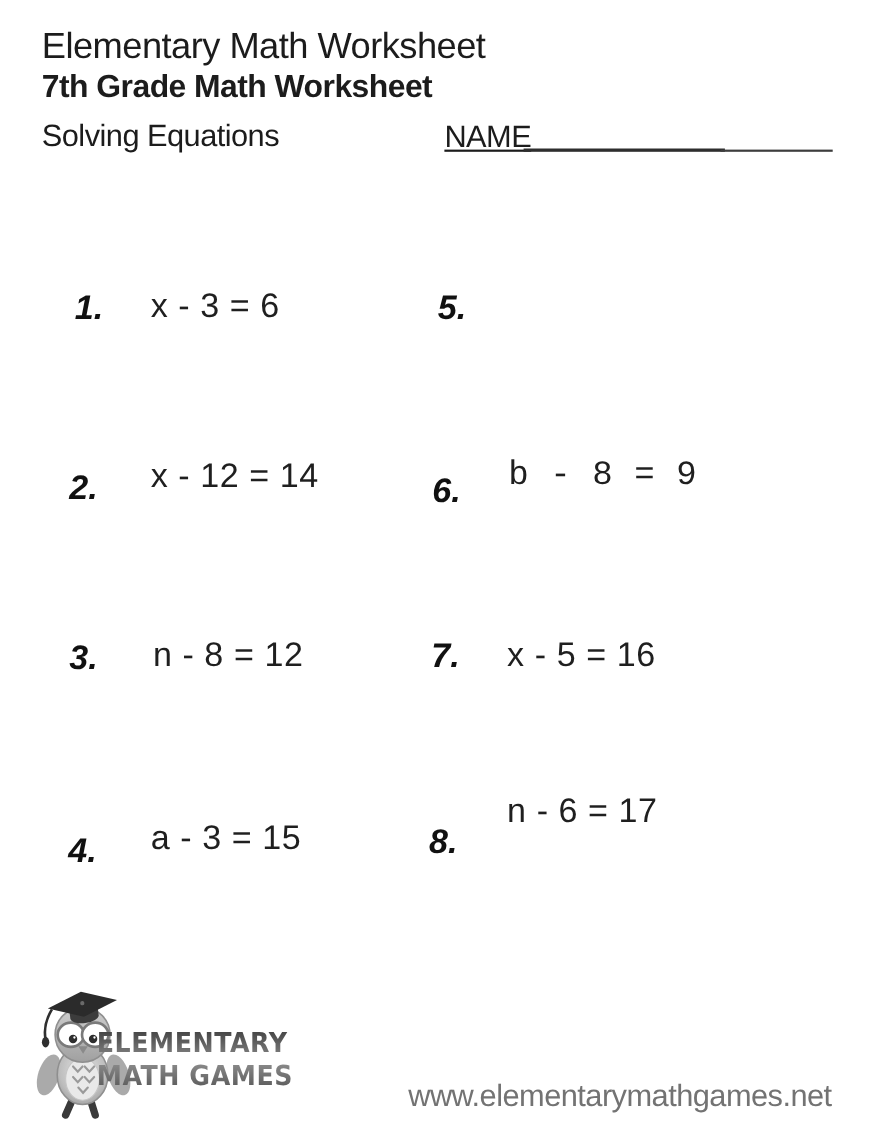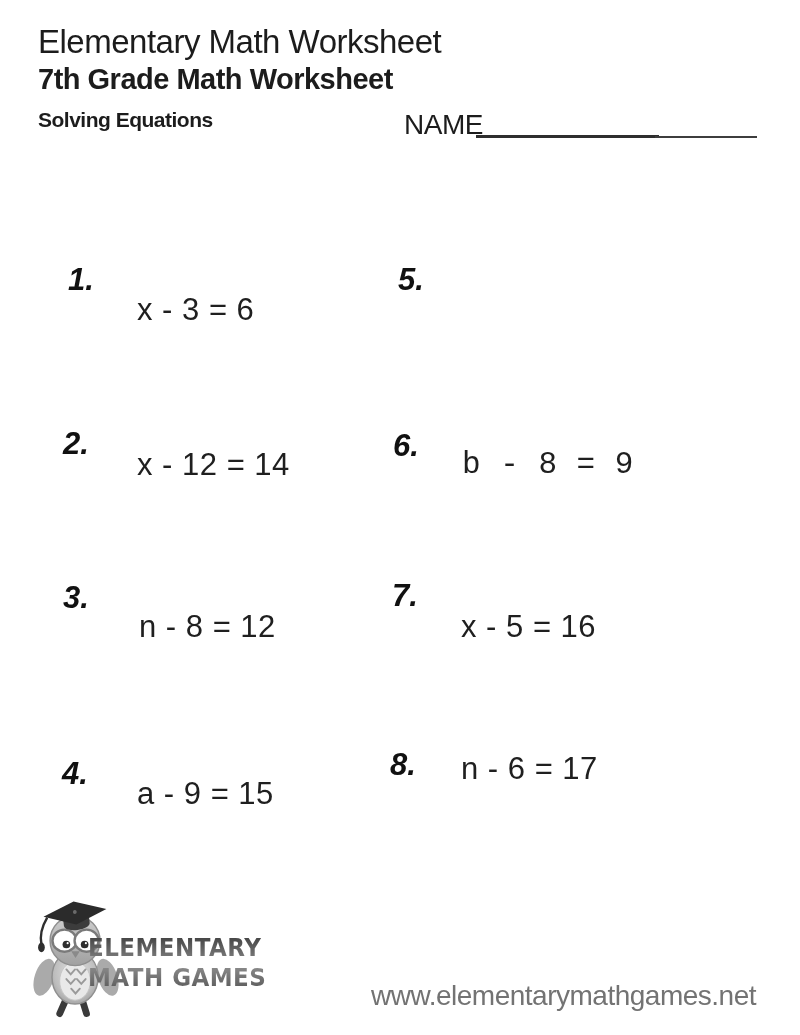--- a/index.html
+++ b/index.html
@@ -19,48 +19,48 @@
     font-size: 33px; font-weight: 400; letter-spacing: -0.5px;
     line-height: 1.1; color: #1c1c1c;
   }
   .subtitle {
     position: absolute; left: 38px; top: 64px;
     font-size: 29px; font-weight: 700; letter-spacing: -0.5px;
     line-height: 1.1; color: #1c1c1c;
   }
   .section-title {
     position: absolute; left: 38px; top: 108px;
-    font-size: 21px; font-weight: 700; letter-spacing: -0.5px;
+    font-size: 28px; font-weight: 400; letter-spacing: -0.5px;
     color: #1c1c1c;
   }
   .name-label {
     position: absolute; left: 404px; top: 109px;
     font-size: 28px; font-weight: 400; letter-spacing: -0.5px;
     color: #1c1c1c;
+    text-decoration: underline;
   }
   .name-line-a {
     position: absolute; left: 476px; top: 135px;
     width: 183px; height: 3px; background: #2e2e2e;
   }
   .name-line-b {
     position: absolute; left: 655px; top: 136px;
     width: 102px; height: 2px; background: #3d3d3d;
   }
   
   .problem-num {
     position: absolute;
     font-size: 31px; font-weight: 700; font-style: italic;
     color: #111; line-height: 1;
   }
   .problem-eq {
     position: absolute;
     font-size: 31px; font-weight: 400;
     color: #1f1f1f; line-height: 1;
     letter-spacing: 0.5px;
-    margin-top: 32px;
   }
   
   .owl { position: absolute; left: 28px; top: 896px; width: 96px; height: 122px; }
   .logo-text {
     position: absolute; left: 88px; top: 933px;
     font-family: "DejaVu Sans", sans-serif;
     font-weight: 700; font-size: 25px; line-height: 1.18;
     letter-spacing: 0.5px;
     background: linear-gradient(180deg, #3a3a3a 0%, #8d8d8d 55%, #555555 100%);
     -webkit-background-clip: text;
@@ -90,21 +90,21 @@
   <span class="problem-num" style="left:68px;  top:264px;">1.</span>
   <span class="problem-eq" style="left:137px; top:262px;">x - 3 = 6</span>
 
   <span class="problem-num" style="left:63px;  top:428px;">2.</span>
   <span class="problem-eq" style="left:137px; top:417px;">x - 12 = 14</span>
 
   <span class="problem-num" style="left:63px;  top:582px;">3.</span>
   <span class="problem-eq" style="left:139px; top:579px;">n - 8 = 12</span>
 
   <span class="problem-num" style="left:62px;  top:758px;">4.</span>
-  <span class="problem-eq" style="left:137px; top:746px;">a - 9 = 15</span>
+  <span class="problem-eq" style="left:137px; top:746px;">a - 3 = 15</span>
 
   <span class="problem-num" style="left:398px; top:264px;">5.</span>
 
   <span class="problem-num" style="left:393px; top:430px;">6.</span>
   <span class="problem-eq" style="left:462px; top:417px;font-family:Liberation Mono, monospace;">b - 8 = 9</span>
 
   <span class="problem-num" style="left:392px; top:580px;">7.</span>
   <span class="problem-eq" style="left:461px; top:579px;">x - 5 = 16</span>
 
   <span class="problem-num" style="left:390px; top:749px;">8.</span>

